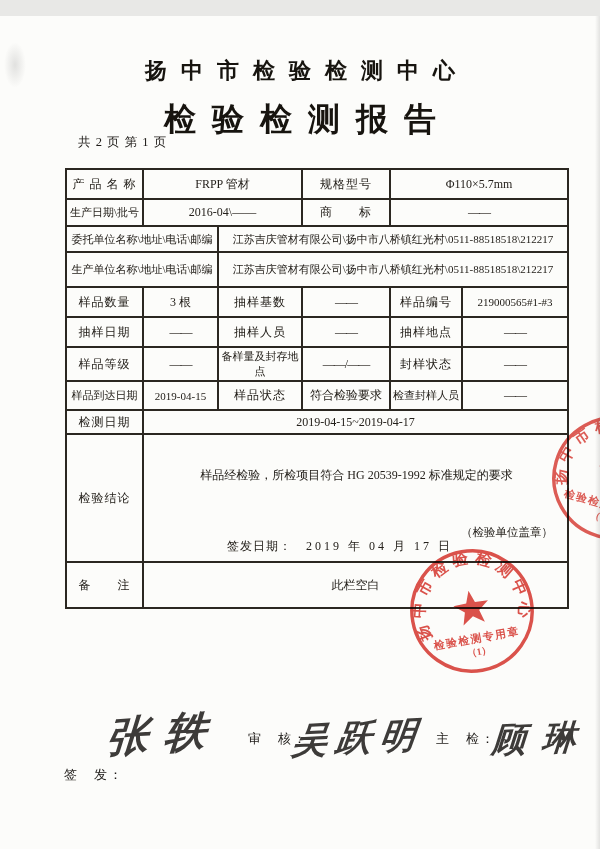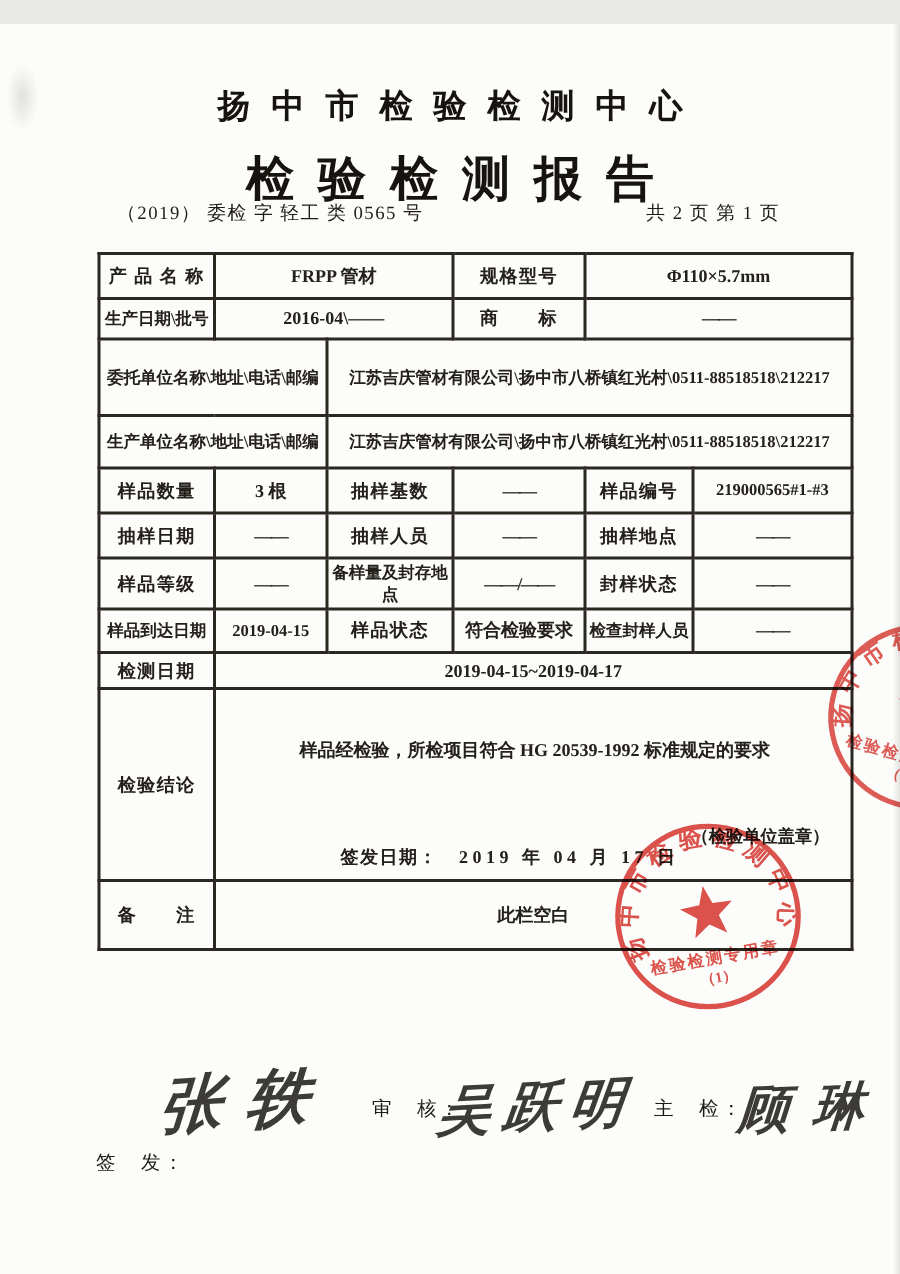--- a/index.html
+++ b/index.html
@@ -30,21 +30,21 @@
     position:absolute; top:118px; left:78px; right:80px;
     display:flex; justify-content:space-between;
     font-size:12.5px; letter-spacing:1px;
   }
 
   table.report {
     position:absolute; left:65px; top:152px; width:502px;
     border-collapse:collapse; table-layout:fixed;
     font-size:12px; color:#24201b;
   }
-  table.report td { border:2px solid #2b2721; padding:1px 2px; text-align:center; vertical-align:middle;font-weight:bold; }
+  table.report td { border:2px solid #2b2721; padding:1px 2px; text-align:center; vertical-align:middle; }
   table.report { border:2.5px solid #24201a; }
   td.lbl { letter-spacing:1px; }
   td.small { font-size:11px; letter-spacing:0; }
   td.left { text-align:left; padding-left:8px; }
   td.addr { text-align:left; padding-left:5px; font-size:11px; letter-spacing:0; }
   td.dash { letter-spacing:-1px; }
   .conc-cell { position:relative; padding:0; }
   .conc-text { position:absolute; left:10px; top:32px; right:8px; text-align:center; }
   .stamp-note { position:absolute; right:14px; top:90px; font-size:11.5px; }
   .issue-line { position:absolute; left:83px; bottom:6px; font-size:12px; letter-spacing:1px; }
@@ -73,21 +73,20 @@
 </head>
 <body>
 
 <div class="page">
   <div class="smudge"></div>
 
   <div class="org-title">扬中市检验检测中心</div>
   <div class="report-title">检验检测报告</div>
 
   <div class="doc-line">
-    <span>（2019） 委检 字 轻工 类 0565 号</span>
     <span>共 2 页 第 1 页</span>
   </div>
 
   <table class="report">
     <colgroup>
       <col style="width:77px">
         <col style="width:75px">
         <col style="width:84px">
       <col style="width:88px">
         <col style="width:72px">
@@ -99,21 +98,21 @@
       <td colspan="2">FRPP 管材</td>
       <td class="lbl">规格型号</td>
       <td colspan="2">Φ110×5.7mm</td>
     </tr>
     <tr style="height:27px">
       <td class="lbl small">生产日期\批号</td>
       <td colspan="2">2016-04\——</td>
       <td class="lbl">商　　标</td>
       <td colspan="2" class="dash">——</td>
     </tr>
-    <tr style="height:51px">
+    <tr style="height:26px">
       <td colspan="2" class="small">委托单位名称\地址\电话\邮编</td>
       <td colspan="4" class="addr">江苏吉庆管材有限公司\扬中市八桥镇红光村\0511-88518518\212217</td>
     </tr>
     <tr style="height:35px">
       <td colspan="2" class="small">生产单位名称\地址\电话\邮编</td>
       <td colspan="4" class="addr">江苏吉庆管材有限公司\扬中市八桥镇红光村\0511-88518518\212217</td>
     </tr>
     <tr style="height:30px">
       <td class="lbl">样品数量</td>
       <td>3 根</td>

